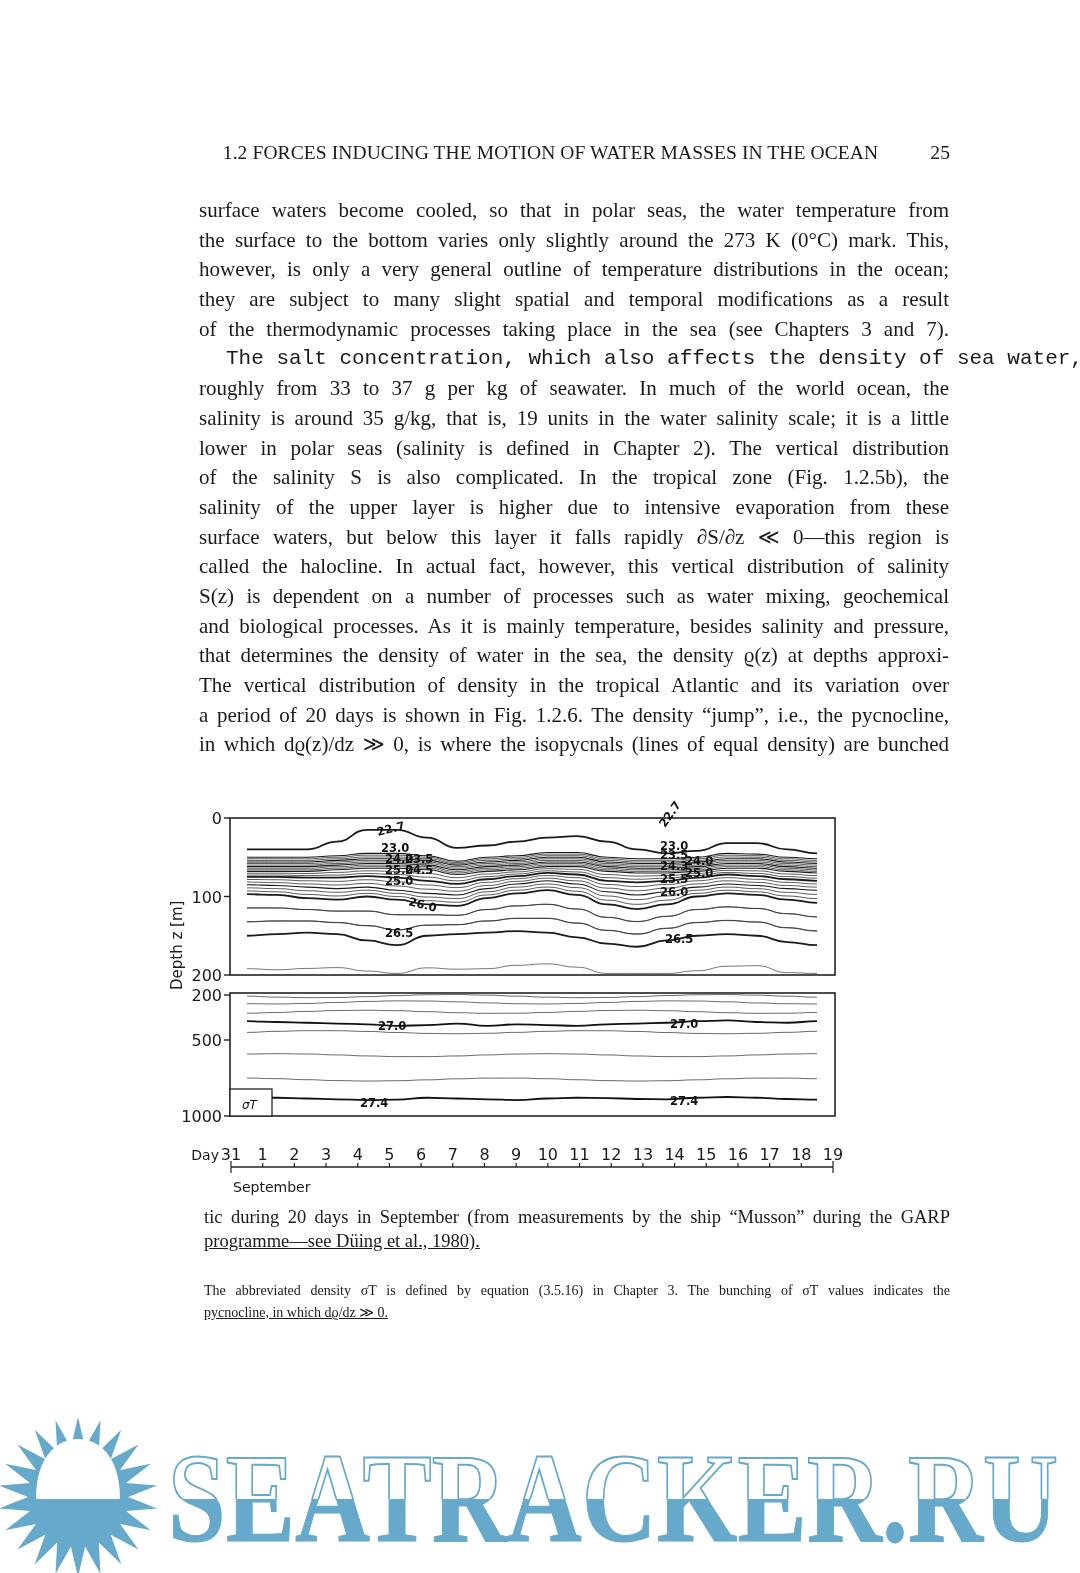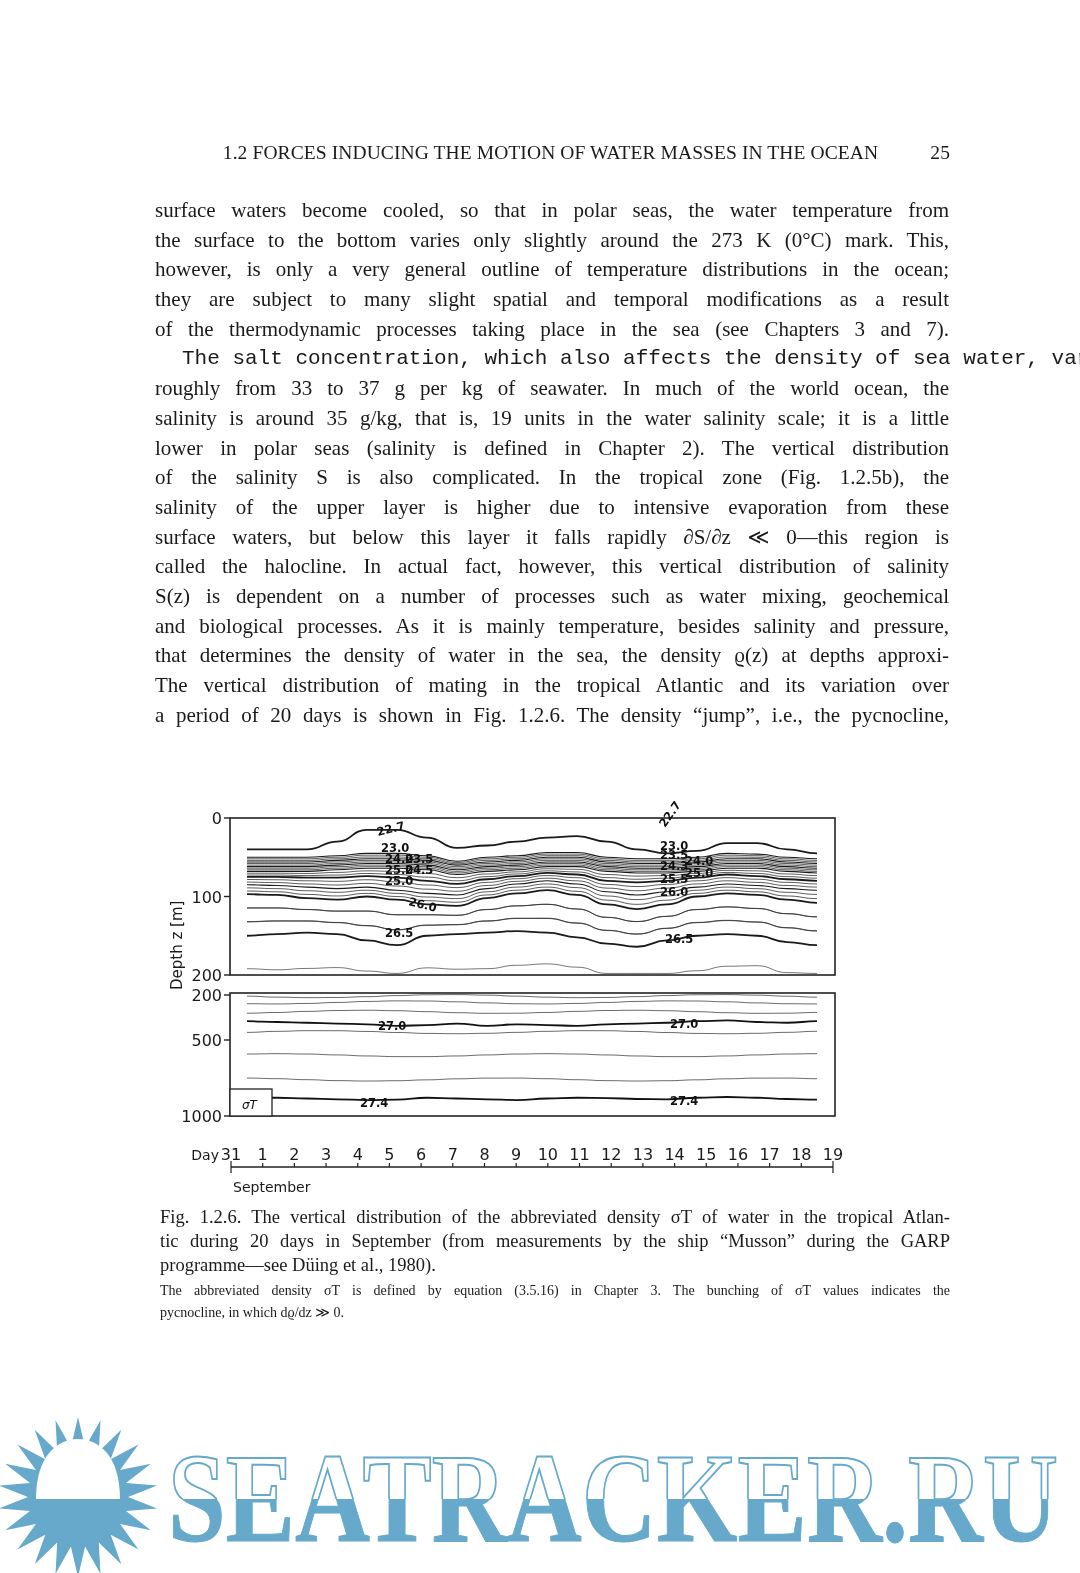--- a/index.html
+++ b/index.html
@@ -1,22 +1,22 @@
 <!DOCTYPE html>
 <html><head>
 <meta charset="utf-8">
 <style>
   html, body { margin: 0; padding: 0; background: #ffffff; }
   body { width: 1080px; height: 1573px; position: relative; overflow: hidden; color: #1a1a1a; }
   .serif { font-family: "Liberation Serif", "DejaVu Serif", serif; }
   #running-head { position: absolute; left: 153px; top: 142px; width: 795px; font-size: 19.5px; letter-spacing: 0.1px; text-align: center; }
   #running-head .num { position: absolute; right: -2px; top: 0; }
   #body-text { position: absolute; left: 155px; top: 196px; width: 794px; font-size: 21px; line-height: 29.7px; }
-  .line { display: block; text-align: justify; text-align-last: justify; white-space: nowrap; height: 29.7px; }
-  .line.last { text-align-last: left; }
+  .line { display: block; text-align: justify; text-align-last: justify; white-space: nowrap; height: 29.7px; margin-left: 44px; }
+  .line.last { text-align-last: left; text-decoration: underline; }
   .indent { padding-left: 27px; font-family: Liberation Mono, monospace; }
   #figure { position: absolute; left: 160px; top: 800px; width: 700px; height: 400px; }
   #figure svg text { font-family: "DejaVu Sans", sans-serif; }
   #caption { position: absolute; left: 160px; top: 1205px; width: 790px; font-size: 18.5px; line-height: 24px; }
   #caption .line { height: 24px; }
   #note { position: absolute; left: 160px; top: 1280px; width: 790px; font-size: 14px; line-height: 22px; }
   #note .line { height: 22px; }
   #watermark { position: absolute; left: 0; top: 1405px; width: 1080px; height: 168px; }
 </style>
 </head>
@@ -37,22 +37,23 @@
   <span class="line">roughly from 33 to 37 g per kg of seawater. In much of the world ocean, the</span>
   <span class="line">salinity is around 35 g/kg, that is, 19 units in the water salinity scale; it is a little</span>
   <span class="line">lower in polar seas (salinity is defined in Chapter 2). The vertical distribution</span>
   <span class="line">of the salinity S is also complicated. In the tropical zone (Fig. 1.2.5b), the</span>
   <span class="line">salinity of the upper layer is higher due to intensive evaporation from these</span>
   <span class="line">surface waters, but below this layer it falls rapidly ∂S/∂z ≪ 0—this region is</span>
   <span class="line">called the halocline. In actual fact, however, this vertical distribution of salinity</span>
   <span class="line">S(z) is dependent on a number of processes such as water mixing, geochemical</span>
   <span class="line">and biological processes. As it is mainly temperature, besides salinity and pressure,</span>
   <span class="line">that determines the density of water in the sea, the density ϱ(z) at depths approxi-</span>
-  <span class="line">The vertical distribution of mating in the tropical Atlantic and its variation over</span>
+  <span class="line">The vertical distribution of density in the tropical Atlantic and its variation over</span>
   <span class="line">a period of 20 days is shown in Fig. 1.2.6. The density “jump”, i.e., the pycnocline,</span>
+  <span class="line">in which dϱ(z)/dz ≫ 0, is where the isopycnals (lines of equal density) are bunched</span>
 </div>
 
 <div id="figure">
   <svg id="fig-svg" width="700" height="400" viewBox="0 0 700 400">
       <rect x="70" y="18" width="605" height="157" fill="none" stroke="#222" stroke-width="1.6"></rect>
       <rect x="70" y="193" width="605" height="123" fill="none" stroke="#222" stroke-width="1.6"></rect>
       <line x1="64" y1="18" x2="70" y2="18" stroke="#222" stroke-width="1.4"></line>
       <text x="62" y="24" text-anchor="end" font-size="16" fill="#1a1a1a">0</text>
       <line x1="64" y1="96.5" x2="70" y2="96.5" stroke="#222" stroke-width="1.4"></line>
       <text x="62" y="102.5" text-anchor="end" font-size="16" fill="#1a1a1a">100</text>
@@ -163,21 +164,20 @@
       <line x1="641.3157894736842" y1="363" x2="641.3157894736842" y2="367" stroke="#222" stroke-width="1.2"></line>
       <text x="641.3157894736842" y="360" text-anchor="middle" font-size="16" fill="#1a1a1a">18</text>
       <line x1="673" y1="361" x2="673" y2="373" stroke="#222" stroke-width="1.2"></line>
       <text x="673" y="360" text-anchor="middle" font-size="16" fill="#1a1a1a">19</text>
       <text x="59" y="360" text-anchor="end" font-size="14" fill="#1a1a1a">Day</text>
       <text x="73" y="392" font-size="14" fill="#1a1a1a">September</text>
     </svg>
 </div>
 
 <div id="caption" class="serif">
-  <span class="line">Fig. 1.2.6. The vertical distribution of the abbreviated density σT of water in the tropical Atlan-</span>
   <span class="line">tic during 20 days in September (from measurements by the ship “Musson” during the GARP</span>
   <span class="line last">programme—see Düing et al., 1980).</span>
 </div>
 
 <div id="note" class="serif">
   <span class="line">The abbreviated density σT is defined by equation (3.5.16) in Chapter 3. The bunching of σT values indicates the</span>
   <span class="line last">pycnocline, in which dϱ/dz ≫ 0.</span>
 </div>
 
 <div id="watermark">

